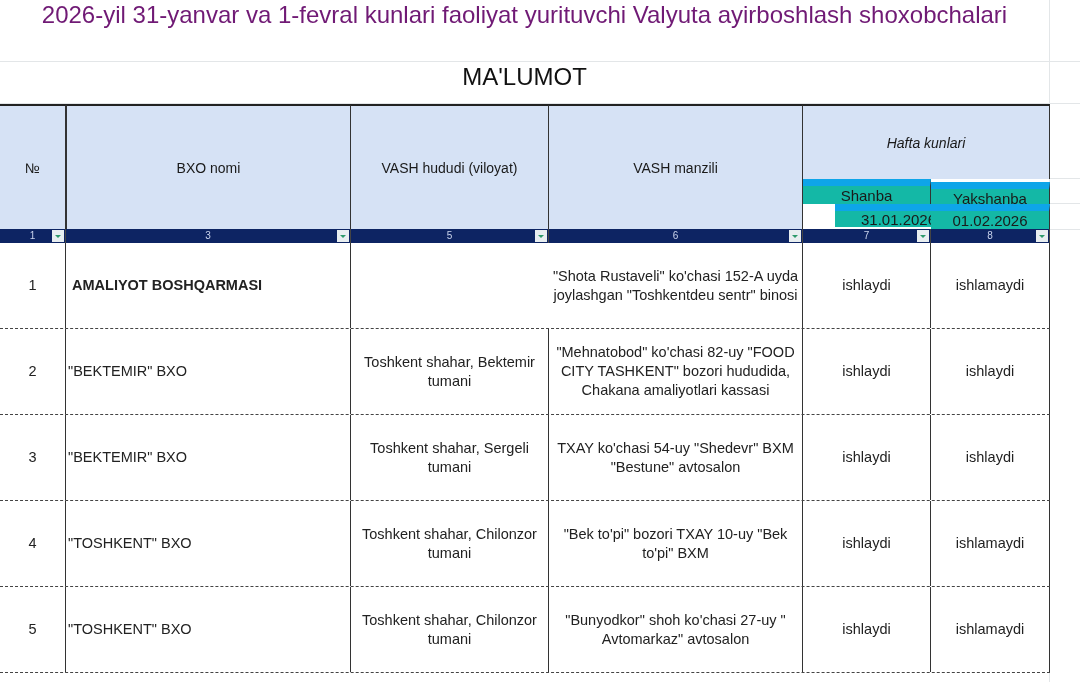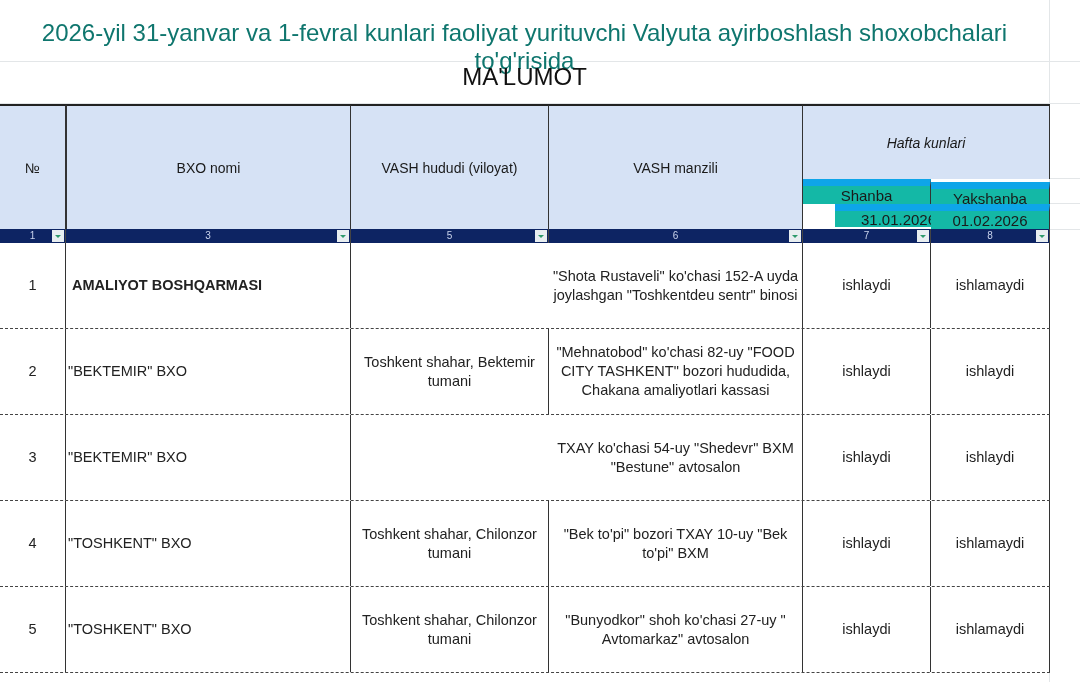--- a/index.html
+++ b/index.html
@@ -4,22 +4,22 @@
 <style>
   * { box-sizing: border-box; margin: 0; padding: 0; }
   html, body { width: 1080px; height: 682px; overflow: hidden; background: #ffffff; }
   body { font-family: "Liberation Sans", sans-serif; color: #1a1a1a; position: relative; }
 
   .gridline-h { position: absolute; left: 0; height: 1px; background: #e3e6e8; }
   .gridline-v { position: absolute; top: 0; width: 1px; background: #e3e6e8; }
 
   .title1 {
     position: absolute; left: 0; top: 0; width: 1049px; height: 62px;
-    text-align: center; font-size: 24px; line-height: 28px; padding-top: 19px;
-    color: #0f766e;
+    text-align: center; font-size: 24px; line-height: 28px; padding-top: 1px;
+    color: #701a75;
   }
   .title2 {
     position: absolute; left: 0; top: 62px; width: 1049px; height: 42px;
     text-align: center; font-size: 24px; line-height: 30px; color: #111;
   }
 
   .sheet { position: absolute; left: 0; top: 104px; width: 1050px; }
 
   .hdr { position: absolute; background: #d6e2f5; border-right: 1px solid #333; border-top: 2px solid #222;
          display: flex; align-items: center; justify-content: center; font-size: 14px; color: #1a1a1a; text-align: center; }
@@ -44,21 +44,20 @@
 
 <div class="gridline-h" style="top:61px; width:1080px;"></div>
 <div class="gridline-h" style="top:103px; width:1080px;"></div>
 <div class="gridline-h" style="top:178px; width:1080px;"></div>
 <div class="gridline-h" style="top:203px; width:1080px;"></div>
 <div class="gridline-h" style="top:229px; width:1080px;"></div>
 <div class="gridline-v" style="left:1049px; height:682px;"></div>
 
 <div class="title1">
   <div>2026-yil 31-yanvar va 1-fevral kunlari faoliyat yurituvchi Valyuta ayirboshlash shoxobchalari</div>
-  <div>to'g'risida</div>
 </div>
 <div class="title2">MA'LUMOT</div>
 
 <div class="sheet">
 
   <div class="hdr" style="left:0; top:0; width:66px; height:125px;">№</div>
   <div class="hdr" style="left:66px; top:0; width:285px; height:125px; border-left:1px solid #333;">BXO nomi</div>
   <div class="hdr" style="left:351px; top:0; width:198px; height:125px;">VASH hududi (viloyat)</div>
   <div class="hdr" style="left:549px; top:0; width:254px; height:125px;">VASH manzili</div>
   <div class="hdr italic" style="left:803px; top:0; width:247px; height:75px;">Hafta kunlari</div>
@@ -117,20 +116,21 @@
     <div class="cell left" style="left:66px; width:285px;">"BEKTEMIR" BXO</div>
     <div class="cell" style="left:351px; width:198px;">Toshkent shahar, Bektemir tumani</div>
     <div class="cell" style="left:549px; width:254px;">"Mehnatobod" ko'chasi 82-uy "FOOD CITY TASHKENT" bozori hududida, Chakana amaliyotlari kassasi</div>
     <div class="cell" style="left:803px; width:128px;">ishlaydi</div>
     <div class="cell" style="left:931px; width:119px;">ishlaydi</div>
   </div>
 
   <div class="row" style="top:311px;">
     <div class="cell" style="left:0; width:66px;">3</div>
     <div class="cell left" style="left:66px; width:285px;">"BEKTEMIR" BXO</div>
+    <div class="cell" style="left:351px; width:198px;">Toshkent shahar, Sergeli tumani</div>
     <div class="cell" style="left:549px; width:254px;">TXAY ko'chasi 54-uy "Shedevr" BXM "Bestune" avtosalon</div>
     <div class="cell" style="left:803px; width:128px;">ishlaydi</div>
     <div class="cell" style="left:931px; width:119px;">ishlaydi</div>
   </div>
 
   <div class="row" style="top:397px;">
     <div class="cell" style="left:0; width:66px;">4</div>
     <div class="cell left" style="left:66px; width:285px;">"TOSHKENT" BXO</div>
     <div class="cell" style="left:351px; width:198px;">Toshkent shahar, Chilonzor tumani</div>
     <div class="cell" style="left:549px; width:254px;">"Bek to'pi" bozori TXAY 10-uy "Bek to'pi" BXM</div>

